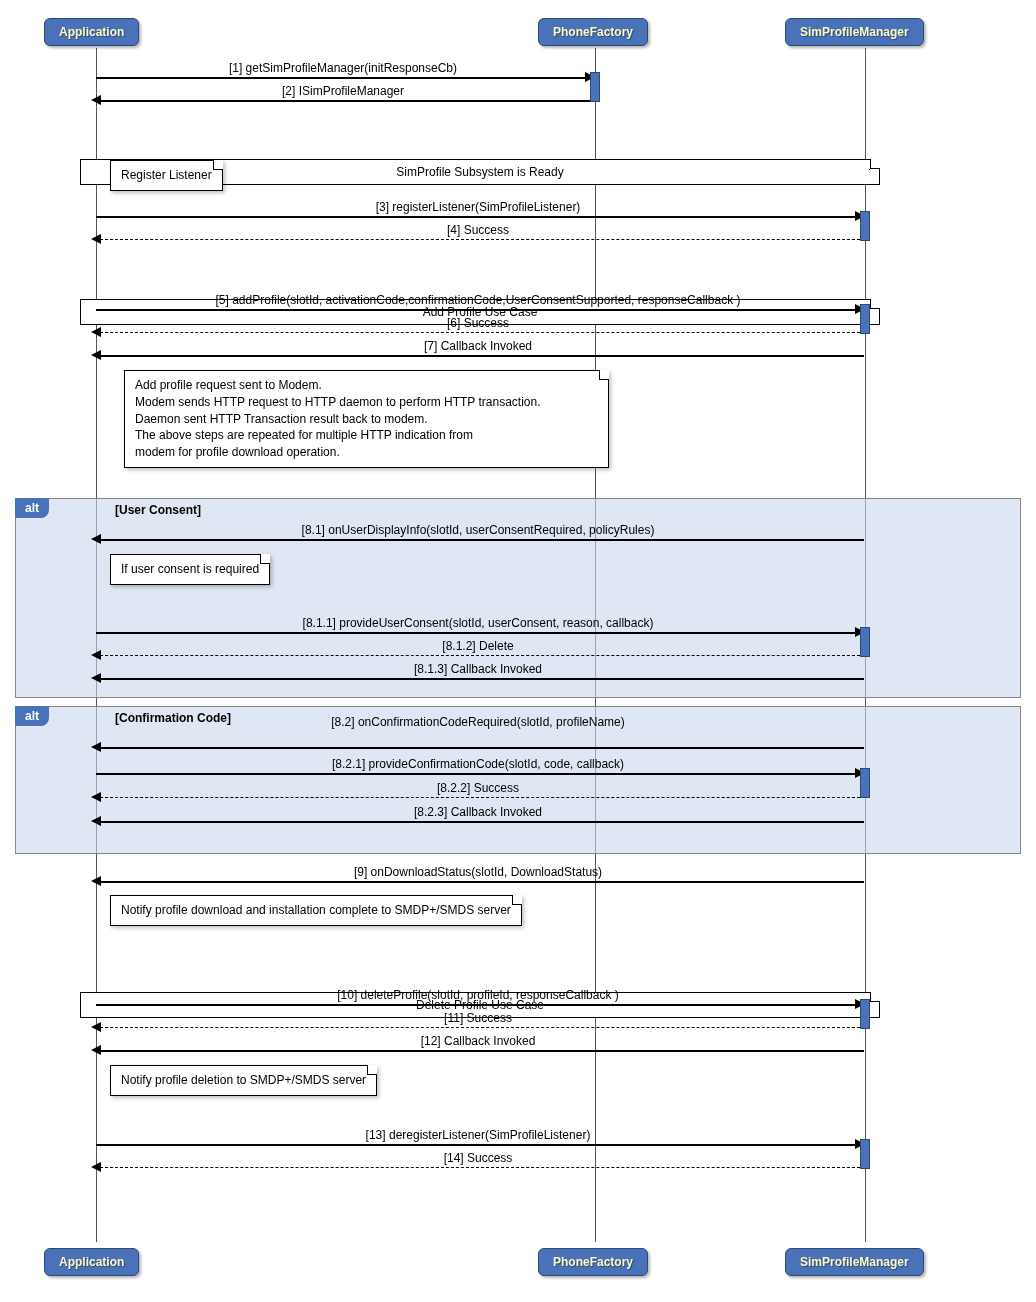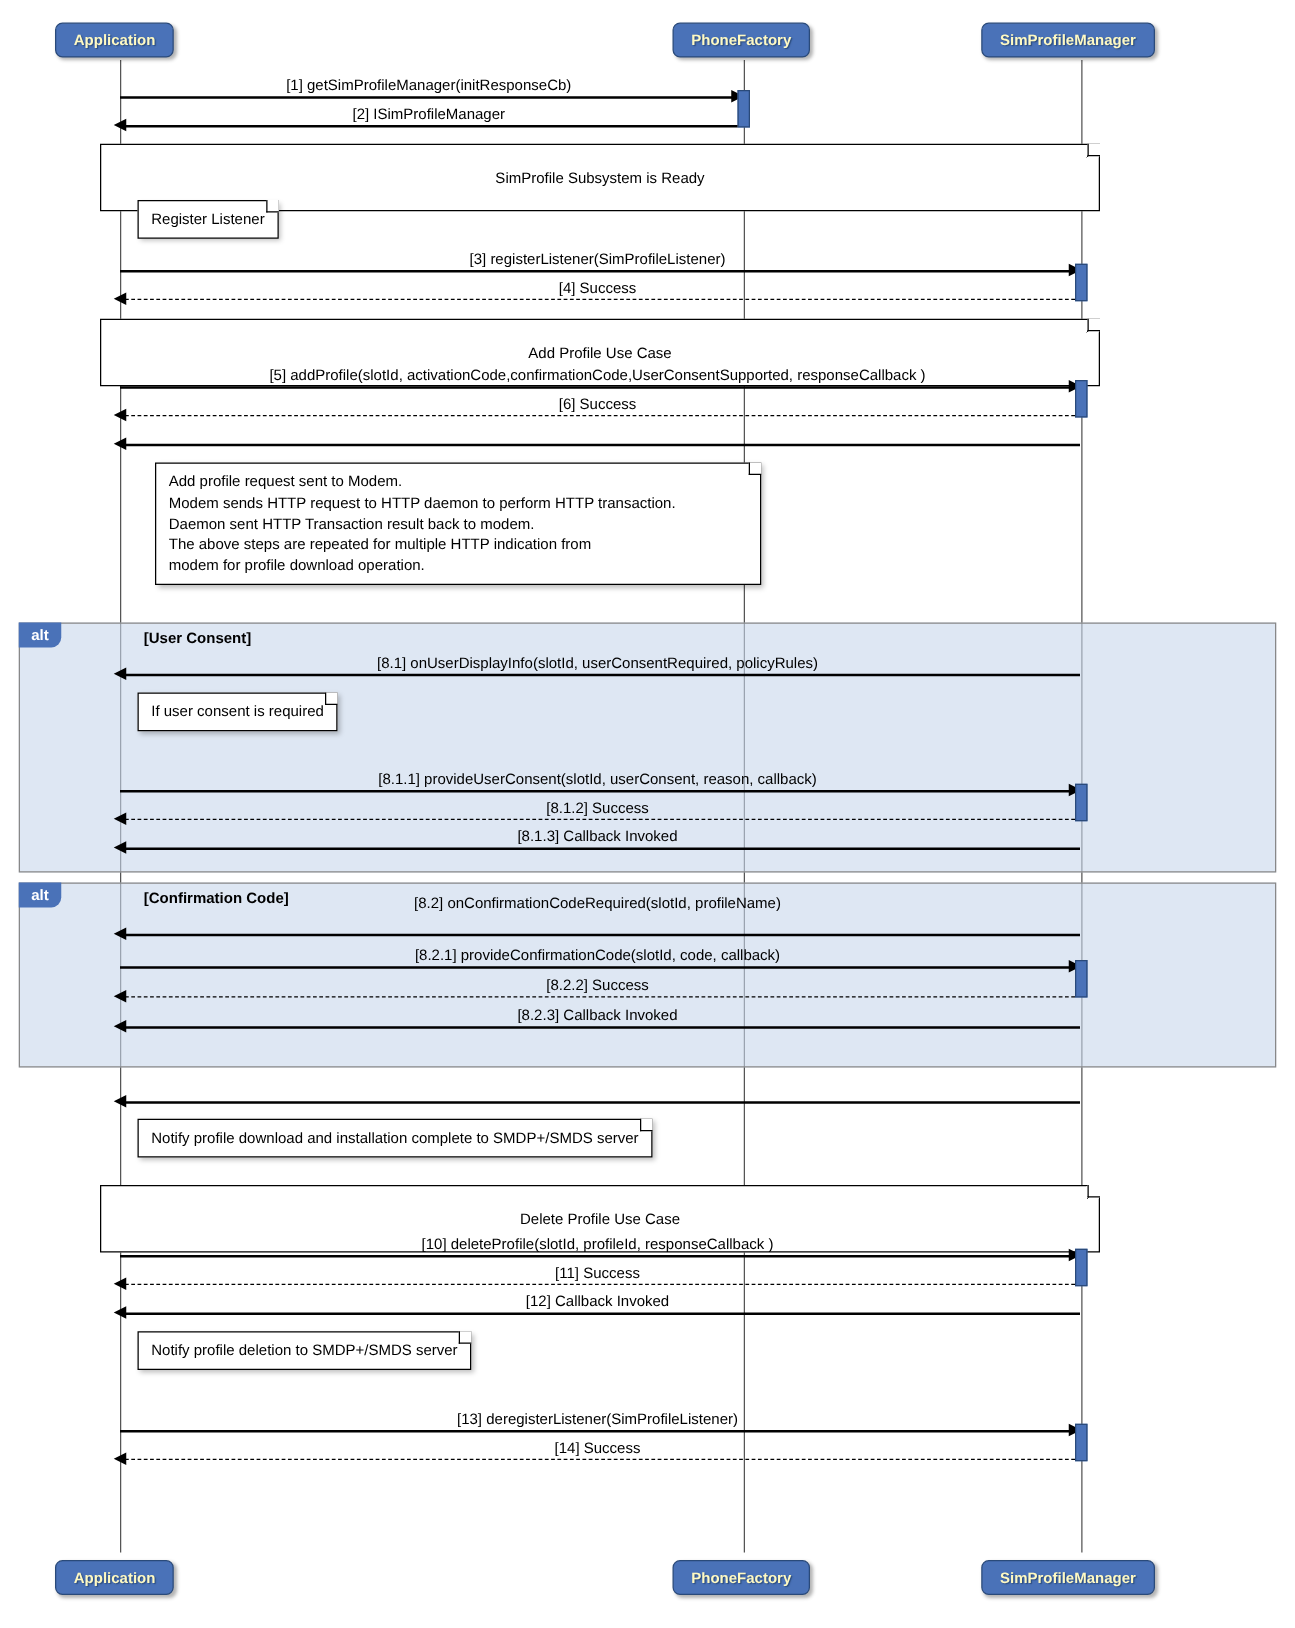--- a/index.html
+++ b/index.html
@@ -54,23 +54,24 @@
     position: absolute;
     text-align: center;
     font-size: 12px;
     white-space: nowrap;
   }
 
   .divider {
     position: absolute;
     background: #fff;
     border: 1px solid #000;
-    padding: 19px 10px;
+    padding: 5px 10px;
     text-align: center;
     font-size: 12px;
+    margin-top: 44px;
   }
   .divider::before {
     content: '';
     position: absolute;
     top: 0; right: 0;
     width: 10px; height: 10px;
     background: linear-gradient(135deg, #fff 0%, #fff 50%, #000 50%, #000 54%, #fff 54%);
   }
   .divider .fold {
     position:absolute; top:-1px; right:-1px; width:10px; height:10px;
@@ -157,20 +158,21 @@
   <div class="arrow-r" style="left:855px; top:304px"></div>
   <div class="msg-label" style="left:96px; top:293px; width:764px">[5] addProfile(slotId, activationCode,confirmationCode,UserConsentSupported, responseCallback )</div>
   <div class="activation" style="left:860px; top:304px; height:30px"></div>
 
   <div class="msg dashed" style="left:100px; top:332px; width:760px"></div>
   <div class="arrow-l" style="left:91px; top:327px"></div>
   <div class="msg-label" style="left:96px; top:316px; width:764px">[6] Success</div>
 
   <div class="msg" style="left:100px; top:355px; width:764px"></div>
   <div class="arrow-l" style="left:91px; top:350px"></div>
+  <div class="msg-label" style="left:96px; top:339px; width:764px">[7] Callback Invoked</div>
 
   <div class="note" style="left:124px; top:370px; width:485px">
     <div>Add profile request sent to Modem.</div>
     <div>Modem sends HTTP request to HTTP daemon to perform HTTP transaction.</div>
     <div>Daemon sent HTTP Transaction result back to modem.</div>
     <div>The above steps are repeated for multiple HTTP indication from</div>
     <div>modem for profile download operation.</div>
     <div class="fold"></div>
   </div>
 
@@ -185,21 +187,21 @@
 
   <div class="note" style="left:110px; top:554px"><span>If user consent is required</span><div class="fold"></div></div>
 
   <div class="msg" style="left:96px; top:632px; width:764px"></div>
   <div class="arrow-r" style="left:855px; top:627px"></div>
   <div class="msg-label" style="left:96px; top:616px; width:764px">[8.1.1] provideUserConsent(slotId, userConsent, reason, callback)</div>
   <div class="activation" style="left:860px; top:627px; height:30px"></div>
 
   <div class="msg dashed" style="left:100px; top:655px; width:760px"></div>
   <div class="arrow-l" style="left:91px; top:650px"></div>
-  <div class="msg-label" style="left:96px; top:639px; width:764px">[8.1.2] Success</div>
+  <div class="msg-label" style="left:96px; top:639px; width:764px">[8.1.2] Delete</div>
 
   <div class="msg" style="left:100px; top:678px; width:764px"></div>
   <div class="arrow-l" style="left:91px; top:673px"></div>
   <div class="msg-label" style="left:96px; top:662px; width:764px">[8.1.3] Callback Invoked</div>
 
   <div class="alt-box" style="left:15px; top:706px; width:1006px; height:148px">
     <div class="alt-tag">alt</div>
   </div>
   <div class="alt-label" style="left:115px; top:711px">[Confirmation Code]</div>
 
@@ -215,20 +217,21 @@
   <div class="msg dashed" style="left:100px; top:797px; width:760px"></div>
   <div class="arrow-l" style="left:91px; top:792px"></div>
   <div class="msg-label" style="left:96px; top:781px; width:764px">[8.2.2] Success</div>
 
   <div class="msg" style="left:100px; top:821px; width:764px"></div>
   <div class="arrow-l" style="left:91px; top:816px"></div>
   <div class="msg-label" style="left:96px; top:805px; width:764px">[8.2.3] Callback Invoked</div>
 
   <div class="msg" style="left:100px; top:881px; width:764px"></div>
   <div class="arrow-l" style="left:91px; top:876px"></div>
+  <div class="msg-label" style="left:96px; top:865px; width:764px">[9] onDownloadStatus(slotId, DownloadStatus)</div>
 
   <div class="note" style="left:110px; top:895px"><span>Notify profile download and installation complete to SMDP+/SMDS server</span><div class="fold"></div></div>
 
   <div class="divider" style="left:80px; top:948px; width:800px"><span>Delete Profile Use Case</span><div class="fold"></div></div>
 
   <div class="msg" style="left:96px; top:1004px; width:764px"></div>
   <div class="arrow-r" style="left:855px; top:999px"></div>
   <div class="msg-label" style="left:96px; top:988px; width:764px">[10] deleteProfile(slotId, profileId, responseCallback )</div>
   <div class="activation" style="left:860px; top:999px; height:30px"></div>
 

